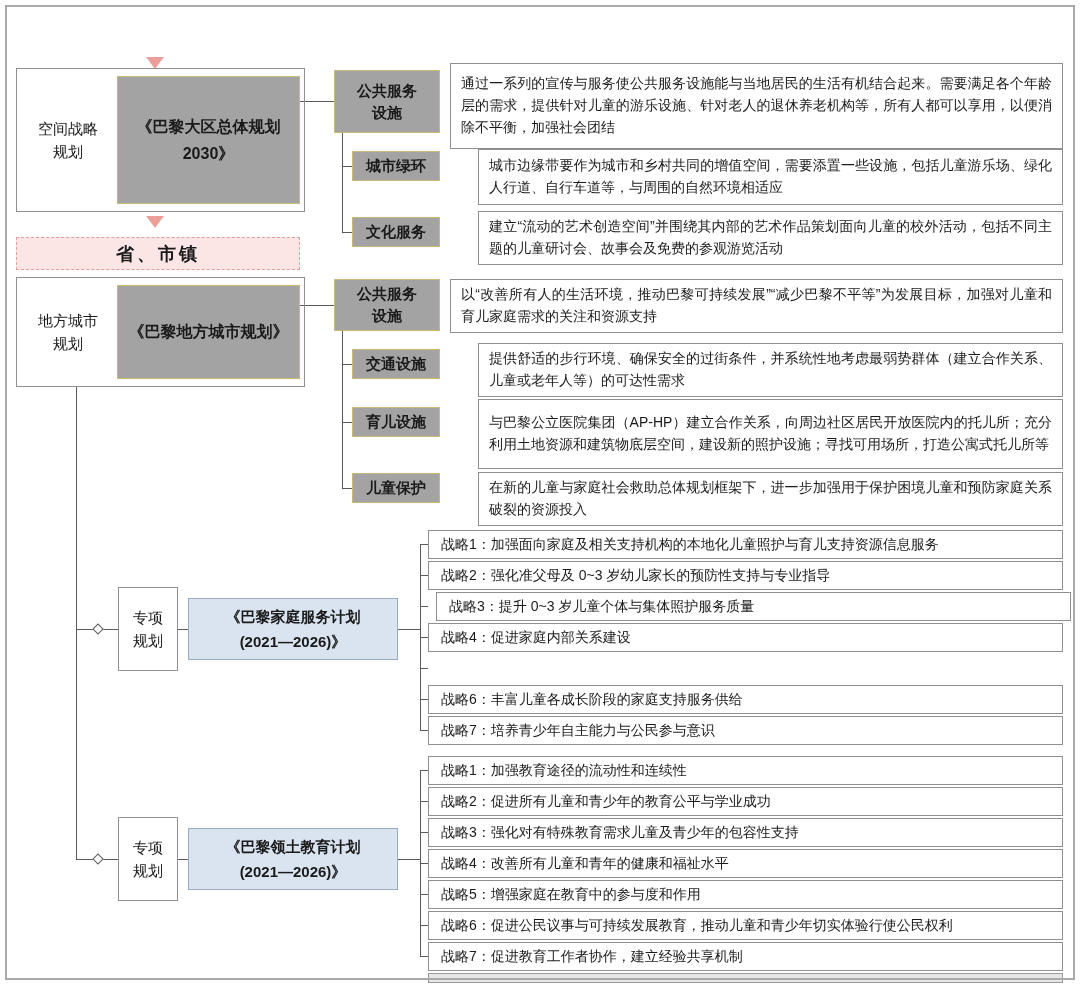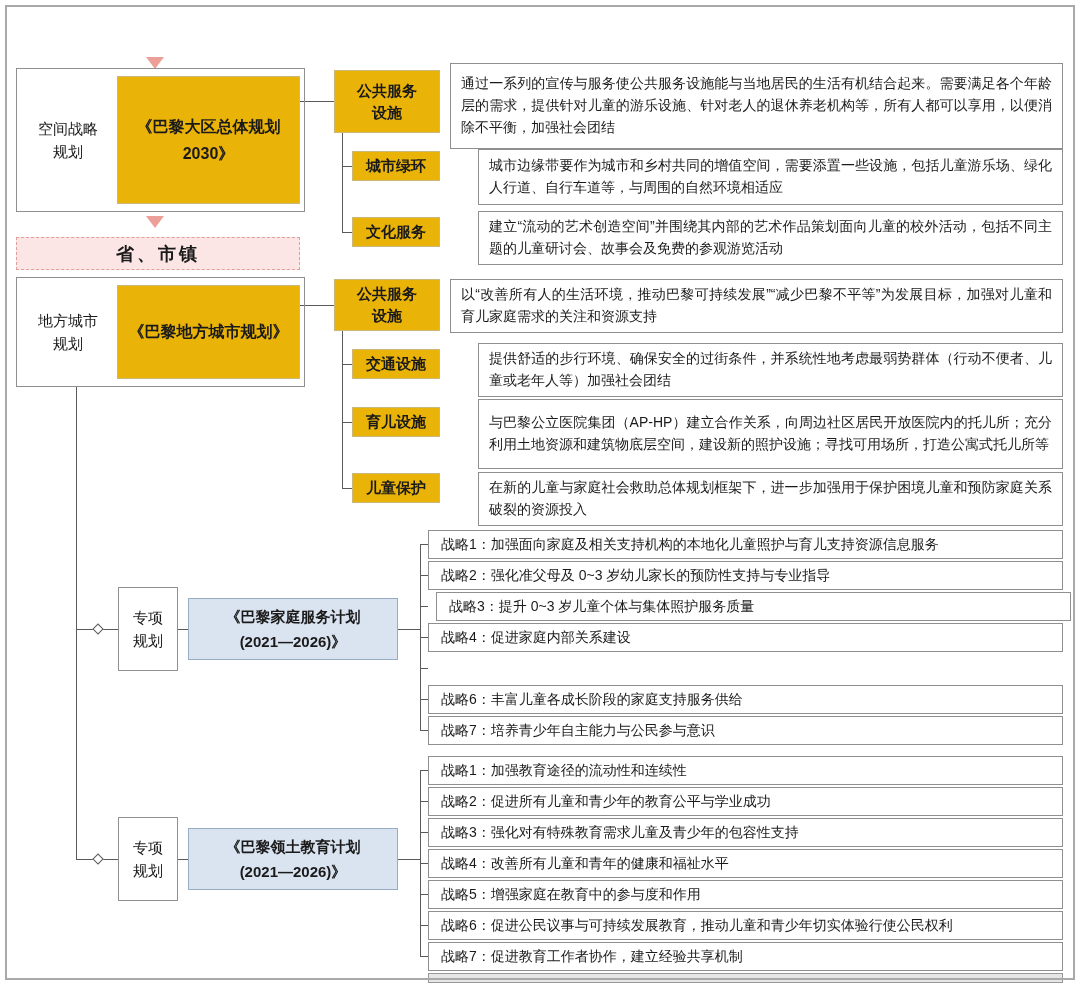--- a/index.html
+++ b/index.html
@@ -3,21 +3,21 @@
 <meta charset="utf-8">
 <style>
   *{box-sizing:border-box;margin:0;padding:0}
   body{background:#ffffff;font-family:"Liberation Sans","DejaVu Sans",sans-serif;color:#1a1a1a}
   .canvas{position:relative;width:1080px;height:985px;background:#fff;overflow:hidden}
   .frame{position:absolute;left:5px;top:5px;width:1070px;height:975px;border:2px solid #a9a9a9;pointer-events:none}
   .box{position:absolute;display:flex;align-items:center;justify-content:center;text-align:center}
   .pink{background:#fbe6e5;border:1px dashed #dfa09c;font-size:18px;font-weight:bold;letter-spacing:3px}
   .section-frame{position:absolute;border:1px solid #8f8f8f}
   .side-label{font-size:15px;line-height:1.55;white-space:pre-line}
-  .yellow{background:#eab308;border:1px solid #ccb87a;font-weight:bold;white-space:pre-line}
+  .yellow{background:#a3a3a3;border:1px solid #ccb87a;font-weight:bold;white-space:pre-line}
   .plan-main{font-size:16px;line-height:1.7}
   .cat{font-size:15px;line-height:1.45}
   .blue{background:#dae3f0;border:1px solid #97abc5;font-weight:bold;font-size:15px;line-height:1.7;white-space:pre-line}
   .desc{position:absolute;background:#fff;border:1px solid #8f8f8f;display:flex;align-items:center;padding:5px 10px}
   .desc span{display:block;width:100%;font-size:14px;line-height:1.55;text-align:justify}
   .strat{position:absolute;background:#fff;border:1px solid #8f8f8f;display:flex;align-items:center;padding:8px 12px;font-size:14px;white-space:nowrap}
   .hline{position:absolute;height:1px;background:#5a5a5a}
   .vline{position:absolute;width:1px;background:#5a5a5a}
   .diamond{position:absolute;width:8px;height:8px;background:#fff;border:1px solid #5a5a5a;transform:rotate(45deg)}
   .arrow-down{position:absolute;width:0;height:0;border-left:9px solid transparent;border-right:9px solid transparent;border-top:12px solid #eb9f98}
@@ -120,21 +120,21 @@
 设施</span>
   </div>
   <div class="desc" style="left:450px;top:279px;width:613px;height:54px">
     <span>以“改善所有人的生活环境，推动巴黎可持续发展”“减少巴黎不平等”为发展目标，加强对儿童和育儿家庭需求的关注和资源支持</span>
   </div>
 
   <div class="box yellow cat" style="left:352px;top:349px;width:88px;height:30px">
     <span>交通设施</span>
   </div>
   <div class="desc" style="left:478px;top:343px;width:585px;height:54px">
-    <span>提供舒适的步行环境、确保安全的过街条件，并系统性地考虑最弱势群体（行动不便者、儿童或老年人等）加强社会团结</span>
+    <span>提供舒适的步行环境、确保安全的过街条件，并系统性地考虑最弱势群体（建立合作关系、儿童或老年人等）的可达性需求</span>
   </div>
 
   <div class="box yellow cat" style="left:352px;top:407px;width:88px;height:30px">
     <span>育儿设施</span>
   </div>
   <div class="desc" style="left:478px;top:399px;width:585px;height:70px">
     <span>与巴黎公立医院集团（AP-HP）建立合作关系，向周边社区居民开放医院内的托儿所；充分利用土地资源和建筑物底层空间，建设新的照护设施；寻找可用场所，打造公寓式托儿所等</span>
   </div>
 
   <div class="box yellow cat" style="left:352px;top:473px;width:88px;height:30px">

